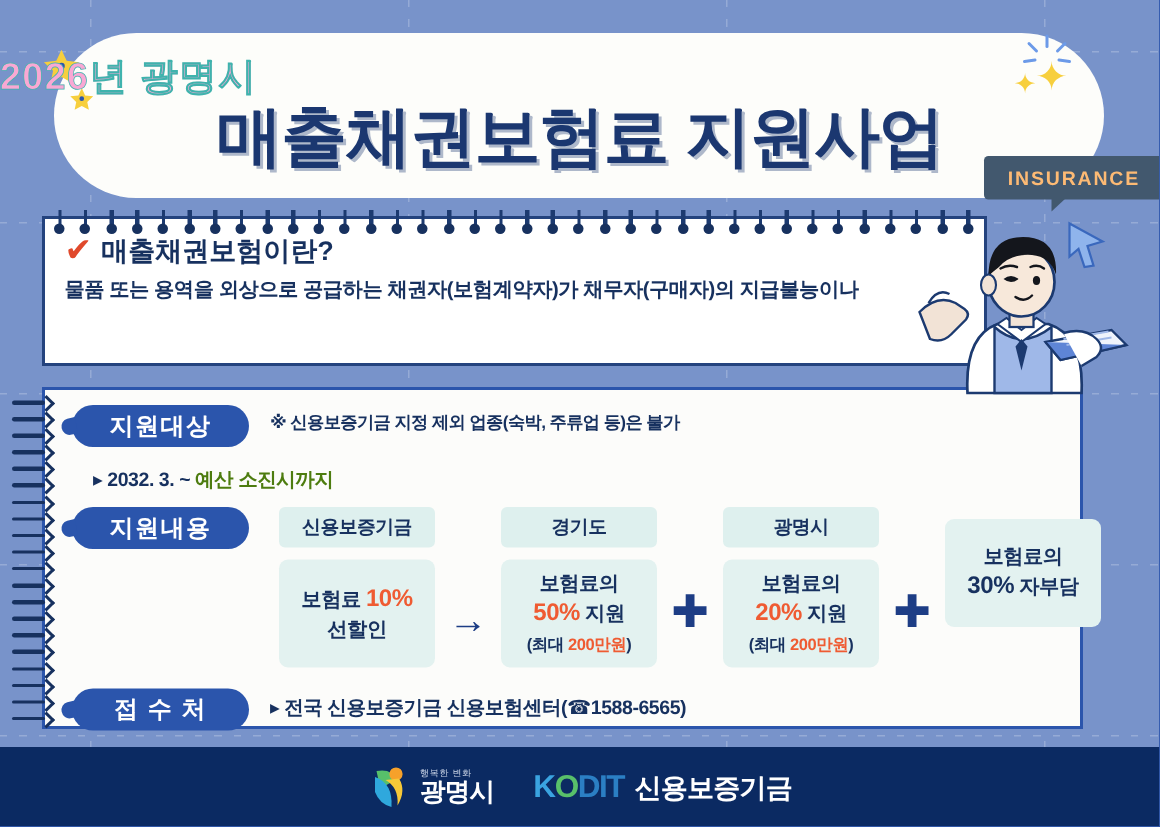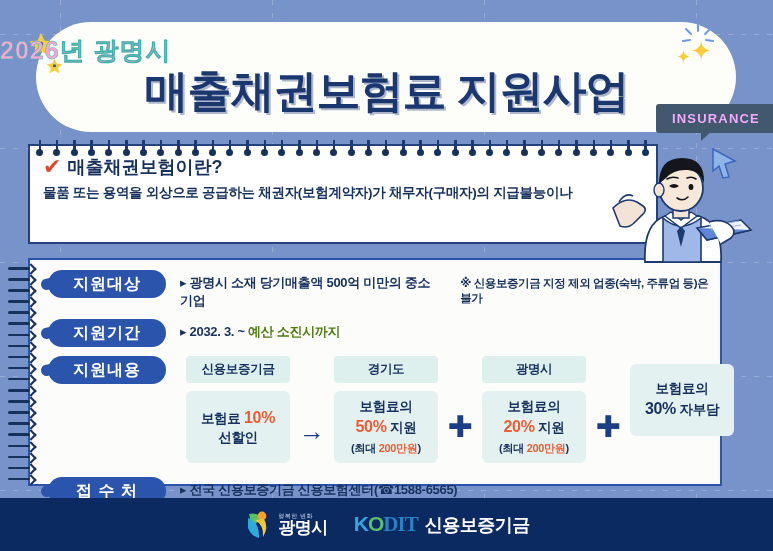--- a/index.html
+++ b/index.html
@@ -57,21 +57,21 @@
 
   
   .spark{ position:absolute; z-index:4; color:#f7cf3d; }
   .sp1{ right:61px; top:36px; font-size:26px; }
   .sp2{ right:82px; top:46px; font-size:18px; }
   .sp-lines{ position:absolute; right:58px; top:22px; width:34px; height:26px; z-index:4; }
 
   
   .insurance-badge{
     position:absolute; right:0; top:104px; z-index:6;
-    background:#42586e; color:#f0abfc; font-size:13px; font-weight:bold;
+    background:#42586e; color:#fdba74; font-size:13px; font-weight:bold;
     letter-spacing:1.2px; padding:7px 13px 7px 16px; border-radius:3px 0 0 3px;
   }
   .badge-tail{
     position:absolute; right:58px; top:128px; width:0;height:0;
     border-left:14px solid #42586e; border-bottom:13px solid transparent; z-index:5;
   }
 
   
   .cursor-deco{ position:absolute; right:34px; top:147px; z-index:5; }
 
@@ -149,21 +149,21 @@
   .footer{
     position:absolute; left:0; bottom:0; width:773px; height:53px;
     background:#0b2a62; display:flex; align-items:center; justify-content:center; gap:26px; z-index:4;
   }
   .logo-gm{ display:flex; align-items:center; gap:7px; }
   .gm-text{ display:flex; flex-direction:column; line-height:1; }
   .gm-top{ color:#cfd9ea; font-size:6px; letter-spacing:.5px; }
   .gm-name{ color:#fff; font-size:17px; font-weight:bold; letter-spacing:-0.5px; }
   .logo-kodit{ display:flex; align-items:center; gap:7px; }
   .kodit-mark{ font-size:21px; font-weight:bold; letter-spacing:-1px; position:relative; }
-  .k-blue{ color:#3aa3e0; } .k-green{ color:#58c06a; } .k-dark{ color:#2b7fc4;font-family:Liberation Serif, serif; }
+  .k-blue{ color:#3aa3e0; } .k-green{ color:#58c06a; } .k-dark{ color:#2b7fc4; }
   .kodit-name{ color:#fff; font-size:18px; font-weight:bold; letter-spacing:-0.5px; }
 </style>
 </head>
 <body>
 
 <div class="poster">
 
   <div class="grid-bg"></div>
   <div class="vline" style="left:60px"></div>
   <div class="vline" style="left:272px"></div>
@@ -316,27 +316,25 @@
         <div class="coil"></div>
       <div class="coil"></div>
         <div class="coil"></div>
     </div>
 
     <div class="rows">
 
       <div class="row">
         <div class="pill">지원대상</div>
         <div class="row-body">
-          <span class="bullet">▸ 광명시 소재 당기매출액 500억 미만의 중소기업</span>
           <span class="note">※ 신용보증기금 지정 제외 업종(숙박, 주류업 등)은 불가</span>
         </div>
       </div>
 
       <div class="row">
-        <div class="pill">지원기간</div>
         <div class="row-body">
           <span class="bullet"><span>▸ 2032. 3. ~ </span><span class="red">예산 소진시까지</span></span>
         </div>
       </div>
 
       <div class="support">
         <div class="pill">지원내용</div>
         <div class="cols">
 
           <div class="colgroup">

